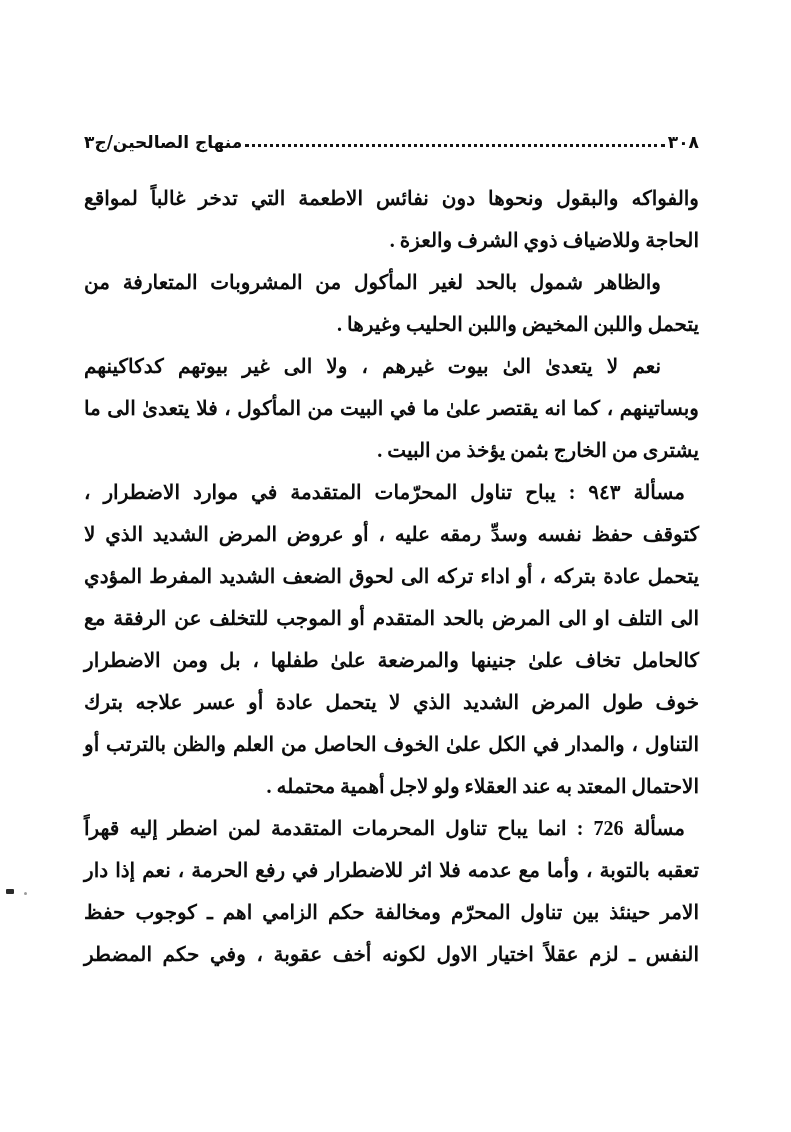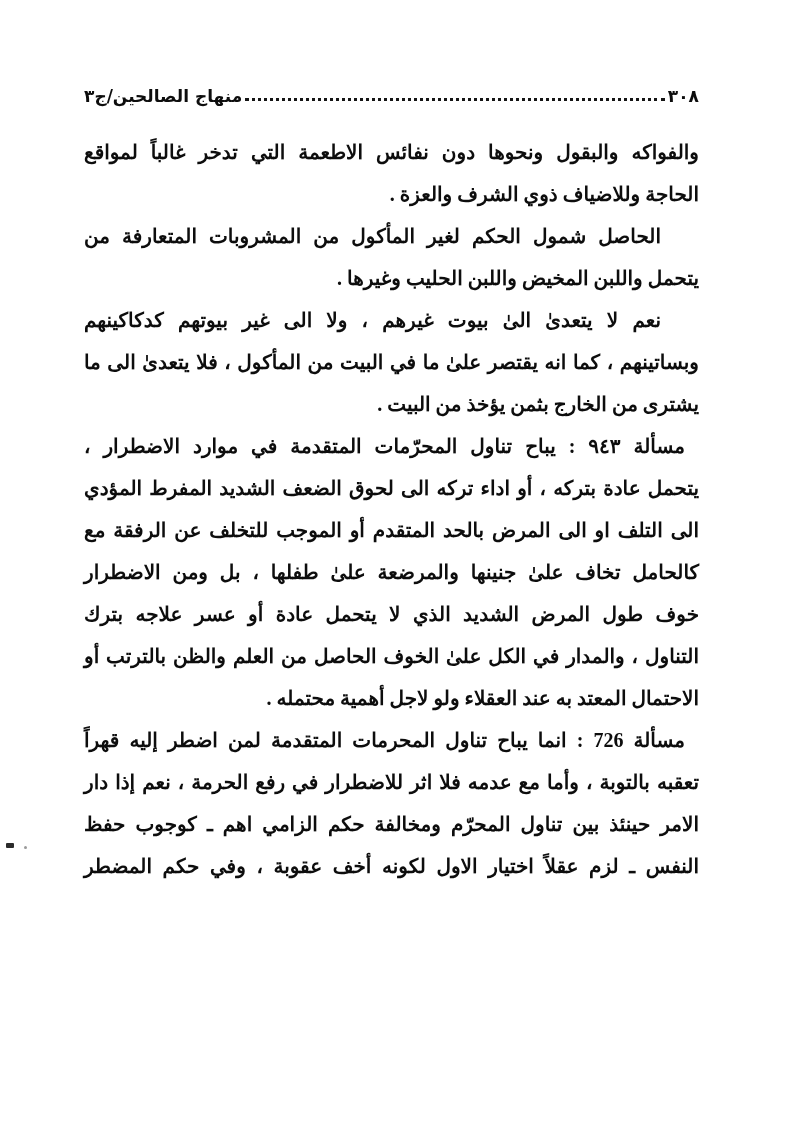--- a/index.html
+++ b/index.html
@@ -2,21 +2,21 @@
 <html lang="ar"><head>
 <meta charset="utf-8">
 <style>
   html,body{margin:0;padding:0;}
   body{
     width:791px;height:1132px;position:relative;
     background:#ffffff;overflow:hidden;
     font-family:"DejaVu Sans",sans-serif;
     color:#0d0d0d;
   }
-  .page{position:absolute;inset:0;background:#fff;}
+  .page{position:absolute;inset:0;background:#fff;margin-top:46px;}
   
   .hdr{
     position:absolute;top:86px;left:84px;right:92px;
     display:flex;flex-direction:row;align-items:flex-end;
     font-size:17px;font-weight:700;
   }
   .hdr .title{direction:rtl;white-space:nowrap;}
   .hdr .num{direction:rtl;white-space:nowrap;}
   .hdr .leader{
     flex:1 1 auto;height:0;margin:0 3px 5px 3px;
@@ -54,26 +54,27 @@
 
   <div class="hdr">
     <span class="title">منهاج الصالحين/ج٣</span>
     <span class="leader"></span>
     <span class="num">٣٠٨</span>
   </div>
 
   <div class="txt">
     <div class="line">والفواكه والبقول ونحوها دون نفائس الاطعمة التي تدخر غالباً لمواقع</div>
     <div class="line end">الحاجة وللاضياف ذوي الشرف والعزة .</div>
-    <div class="line first">الحاصل شمول الحكم لغير المأكول من المشروبات المتعارفة من</div>
+    <div class="line first">والظاهر شمول بالحد لغير المأكول من المشروبات المتعارفة من</div>
     <div class="line end">يتحمل واللبن المخيض واللبن الحليب وغيرها .</div>
     <div class="line first">نعم لا يتعدىٰ الىٰ بيوت غيرهم ، ولا الى غير بيوتهم كدكاكينهم</div>
     <div class="line">وبساتينهم ، كما انه يقتصر علىٰ ما في البيت من المأكول ، فلا يتعدىٰ الى ما</div>
     <div class="line end">يشترى من الخارج بثمن يؤخذ من البيت .</div>
     <div class="line masala">مسألة ٩٤٣ : يباح تناول المحرّمات المتقدمة في موارد الاضطرار ،</div>
+    <div class="line">كتوقف حفظ نفسه وسدِّ رمقه عليه ، أو عروض المرض الشديد الذي لا</div>
     <div class="line">يتحمل عادة بتركه ، أو اداء تركه الى لحوق الضعف الشديد المفرط المؤدي</div>
     <div class="line">الى التلف او الى المرض بالحد المتقدم أو الموجب للتخلف عن الرفقة مع</div>
     <div class="line">كالحامل تخاف علىٰ جنينها والمرضعة علىٰ طفلها ، بل ومن الاضطرار</div>
     <div class="line">خوف طول المرض الشديد الذي لا يتحمل عادة أو عسر علاجه بترك</div>
     <div class="line">التناول ، والمدار في الكل علىٰ الخوف الحاصل من العلم والظن بالترتب أو</div>
     <div class="line end">الاحتمال المعتد به عند العقلاء ولو لاجل أهمية محتمله .</div>
     <div class="line masala">مسألة 726 : انما يباح تناول المحرمات المتقدمة لمن اضطر إليه قهراً</div>
     <div class="line">تعقبه بالتوبة ، وأما مع عدمه فلا اثر للاضطرار في رفع الحرمة ، نعم إذا دار</div>
     <div class="line">الامر حينئذ بين تناول المحرّم ومخالفة حكم الزامي اهم ـ كوجوب حفظ</div>
     <div class="line">النفس ـ لزم عقلاً اختيار الاول لكونه أخف عقوبة ، وفي حكم المضطر</div>

